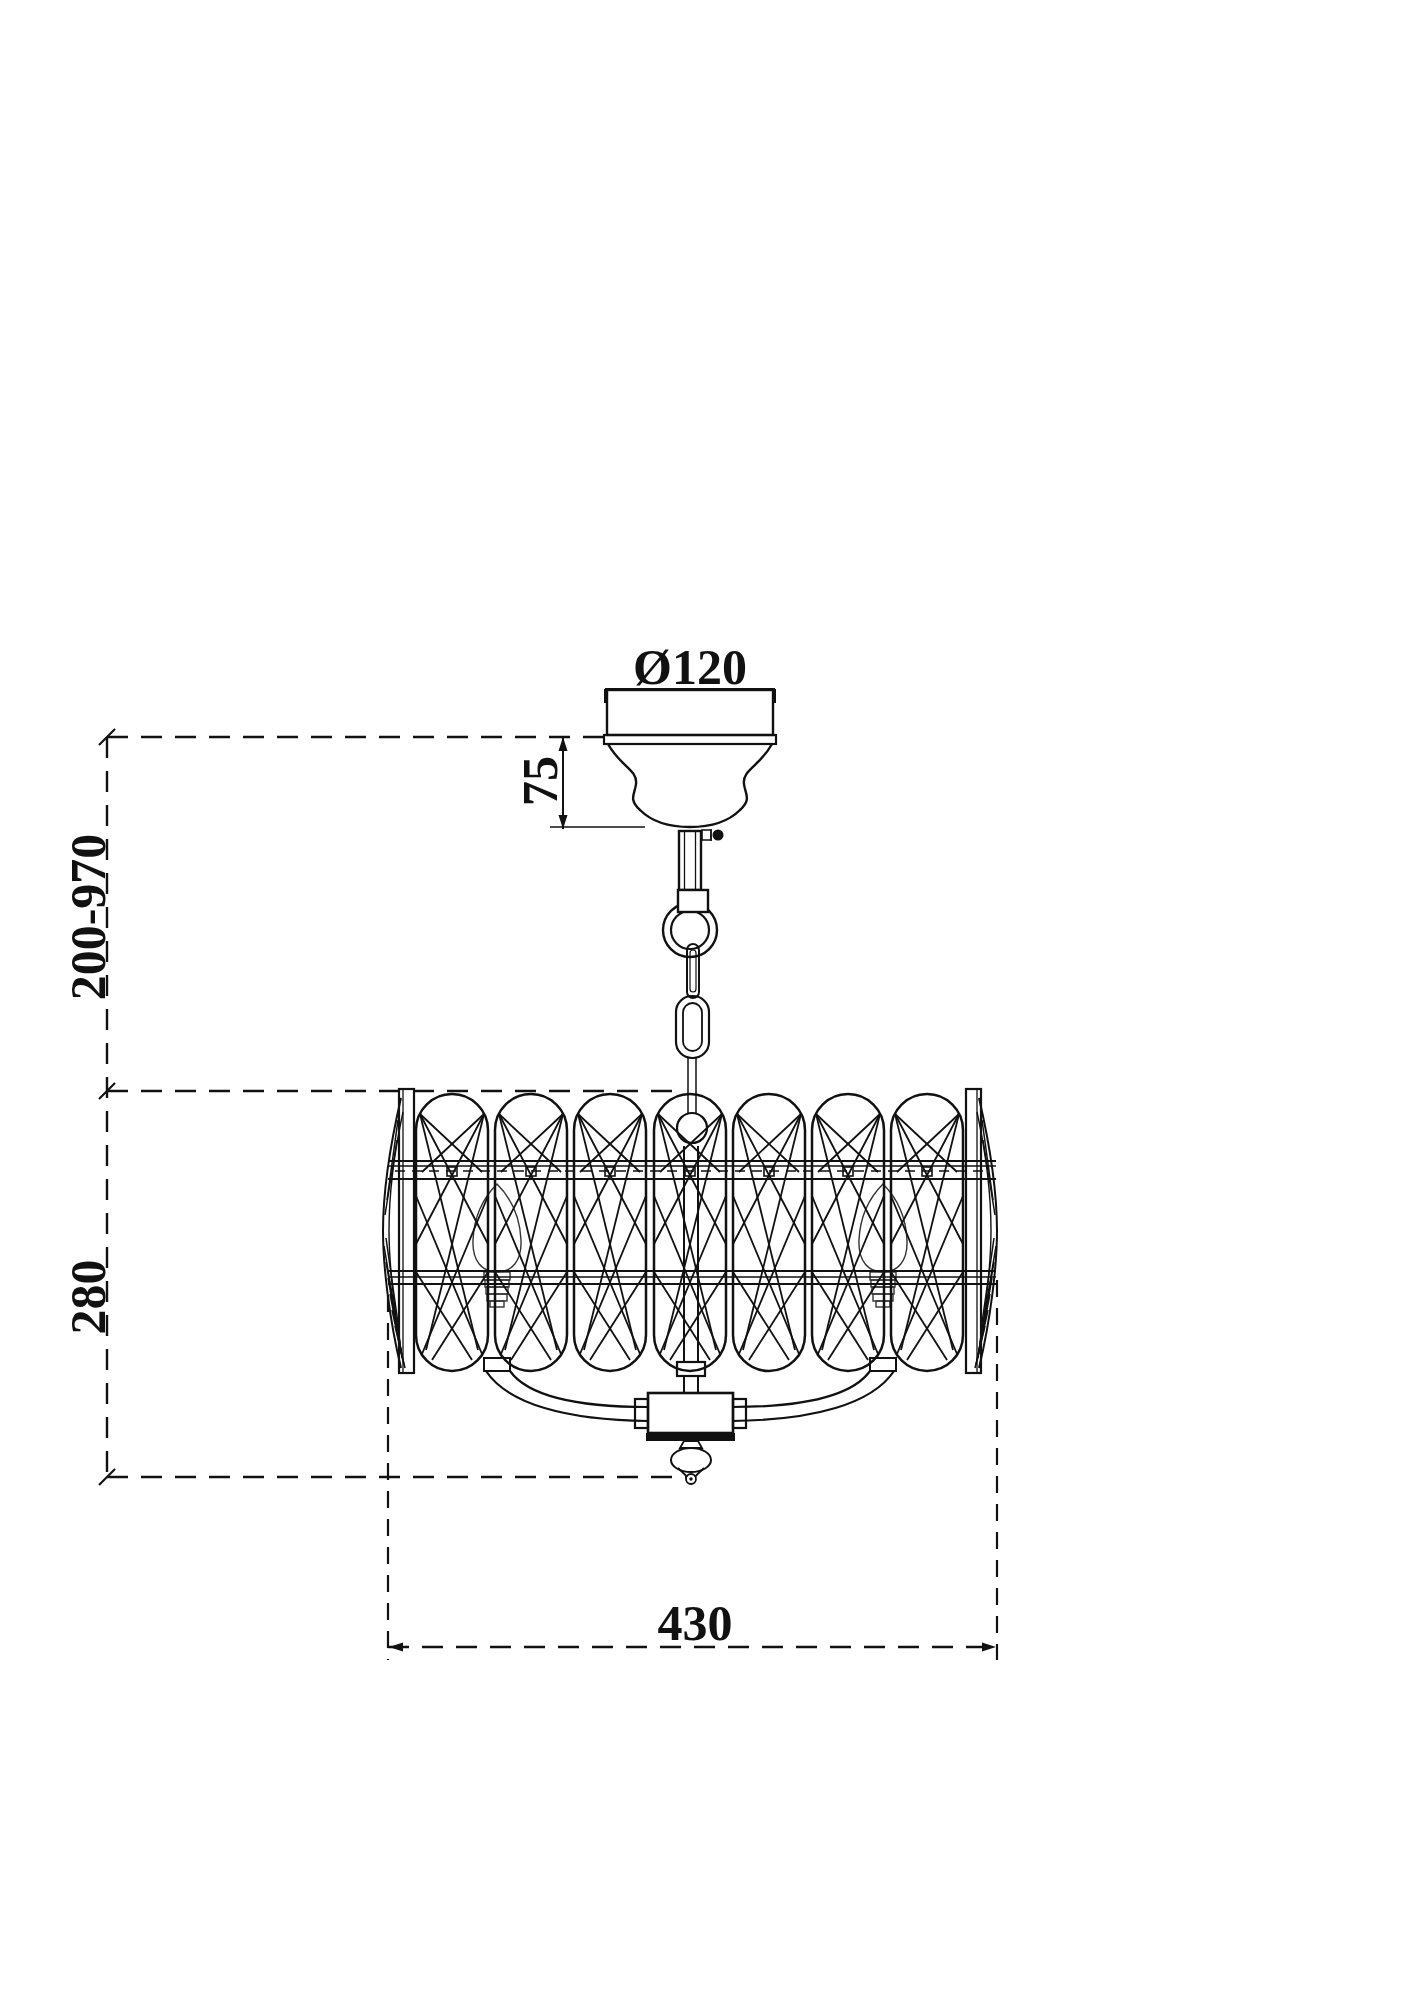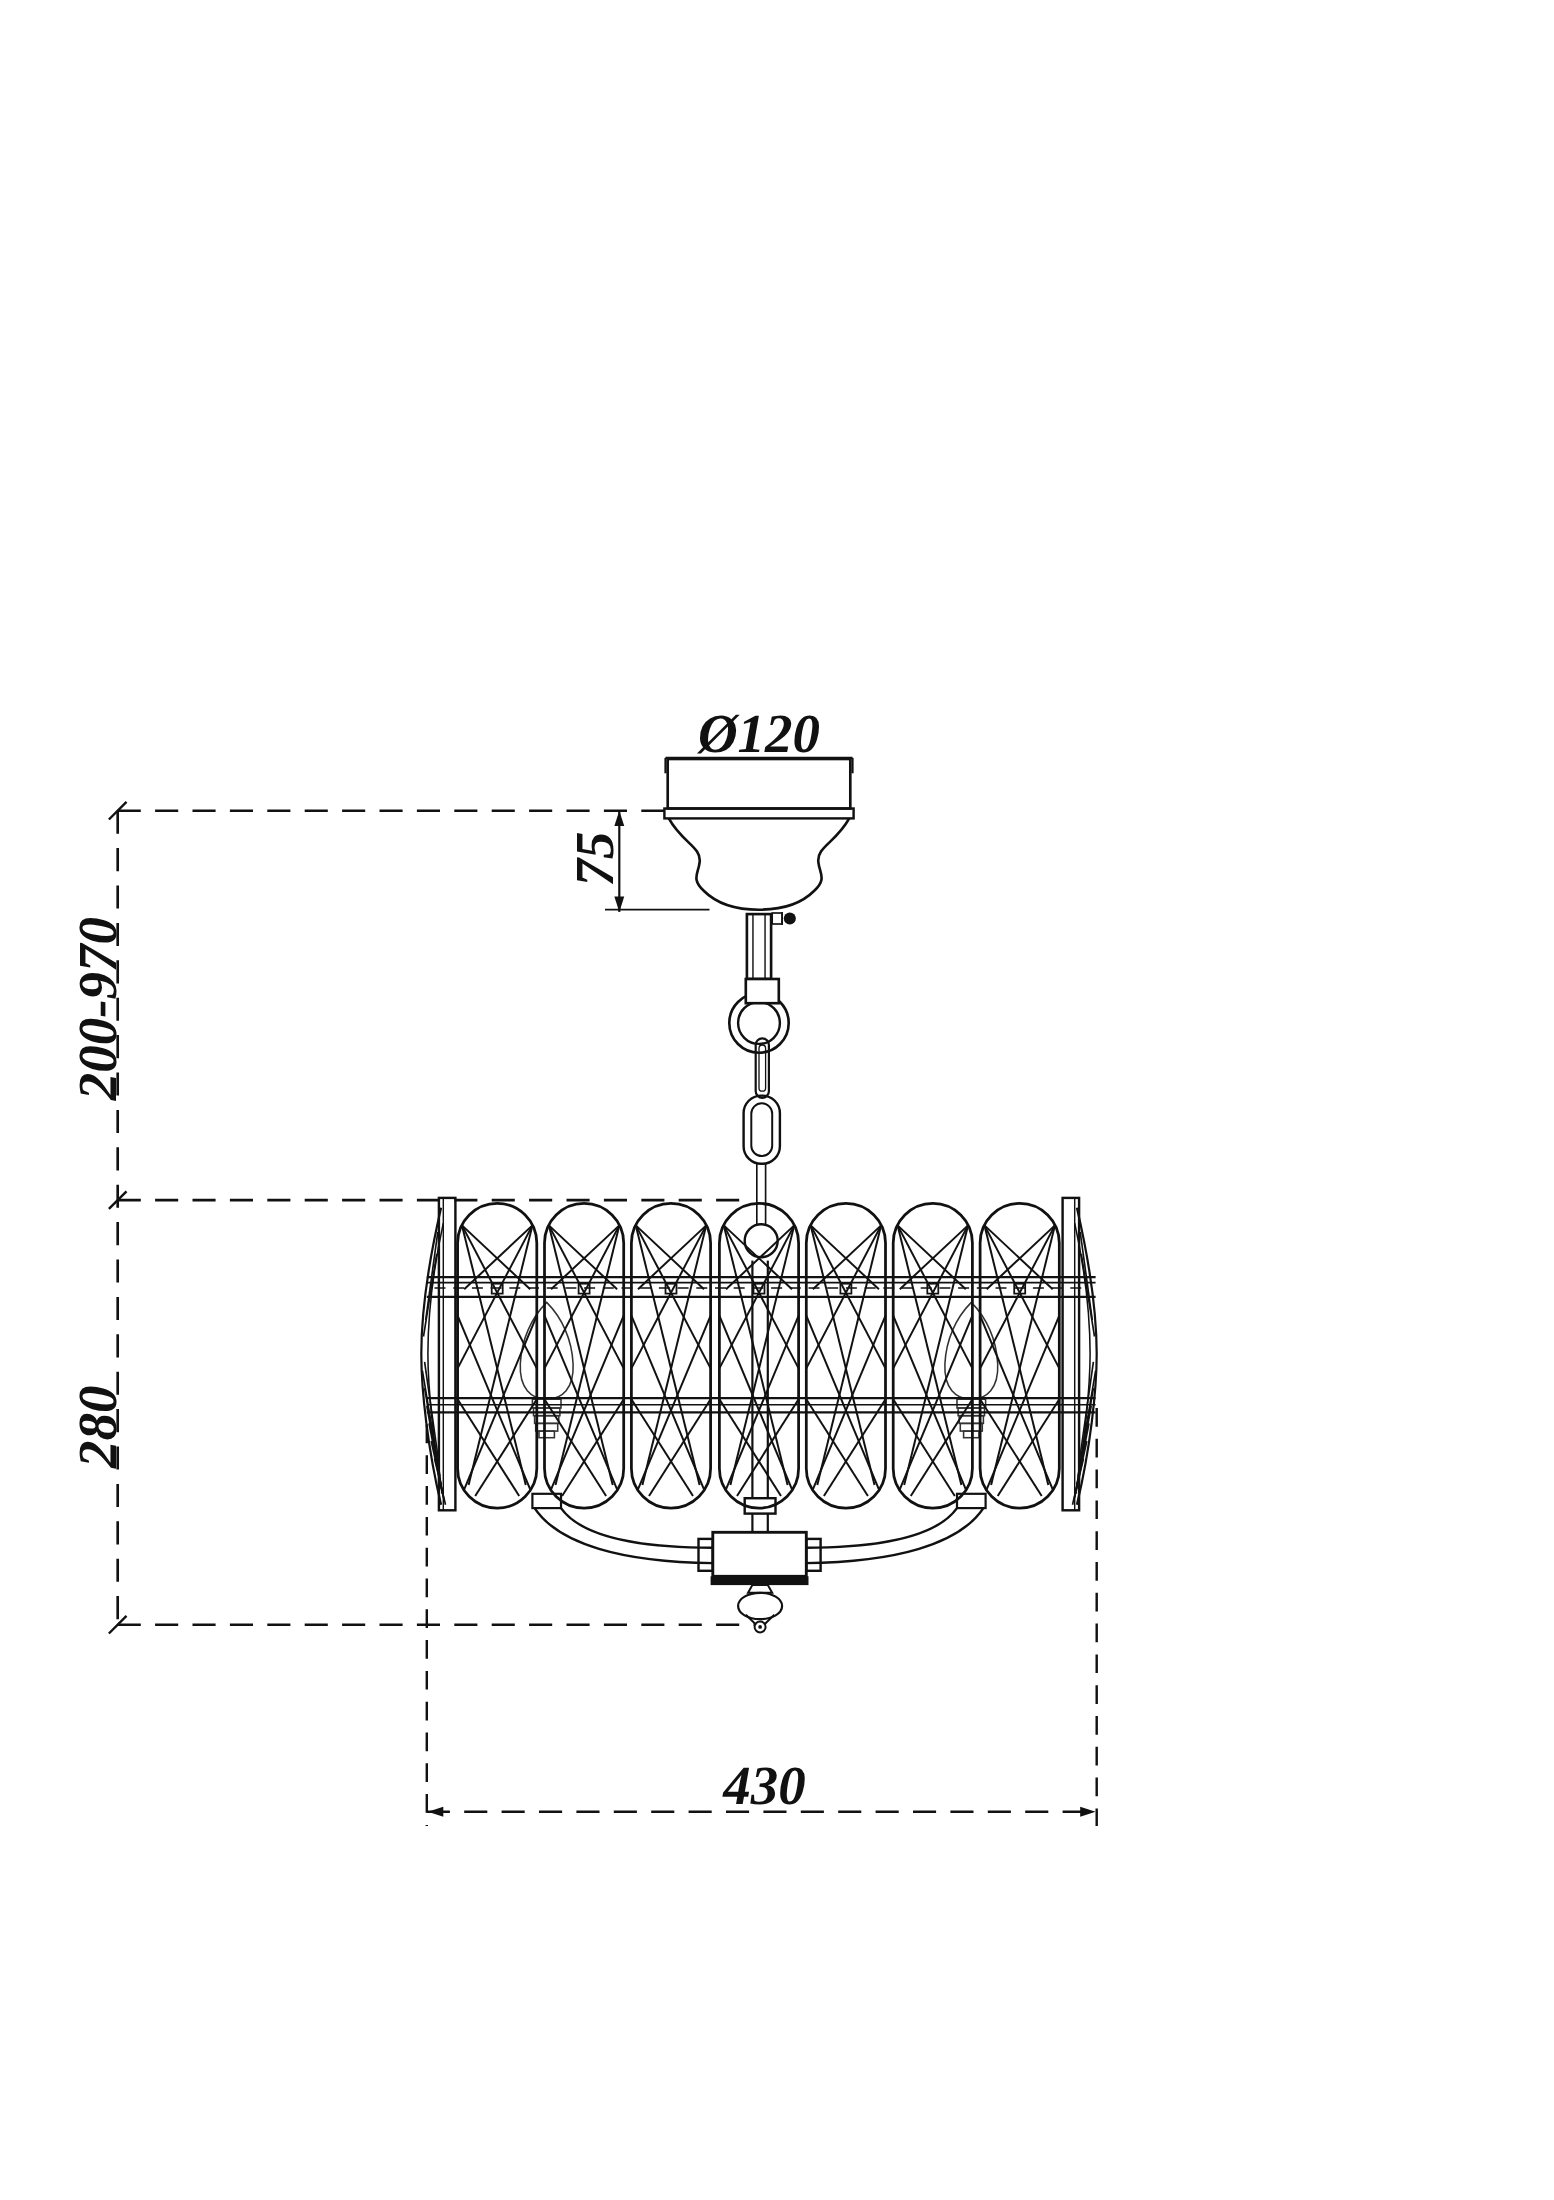--- a/index.html
+++ b/index.html
@@ -1,16 +1,16 @@
 <!DOCTYPE html>
 <html><head>
 <meta charset="utf-8">
 <style>
   html,body{margin:0;padding:0;background:#fff;}
-  .canvas{position:relative;width:1413px;height:2000px;background:#ffffff;overflow:hidden;font-style:italic;}
+  .canvas{position:relative;width:1413px;height:2000px;background:#ffffff;overflow:hidden;}
   svg{display:block;}
   .dim-text{font-family:"Liberation Serif","DejaVu Serif",serif;font-weight:700;font-size:50px;fill:#111;}
   .ln{stroke:#111;fill:none;}
 </style>
 </head>
 <body>
 
 <div class="canvas">
 <svg width="1413" height="2000" viewBox="0 0 1413 2000" xmlns="http://www.w3.org/2000/svg">
 

